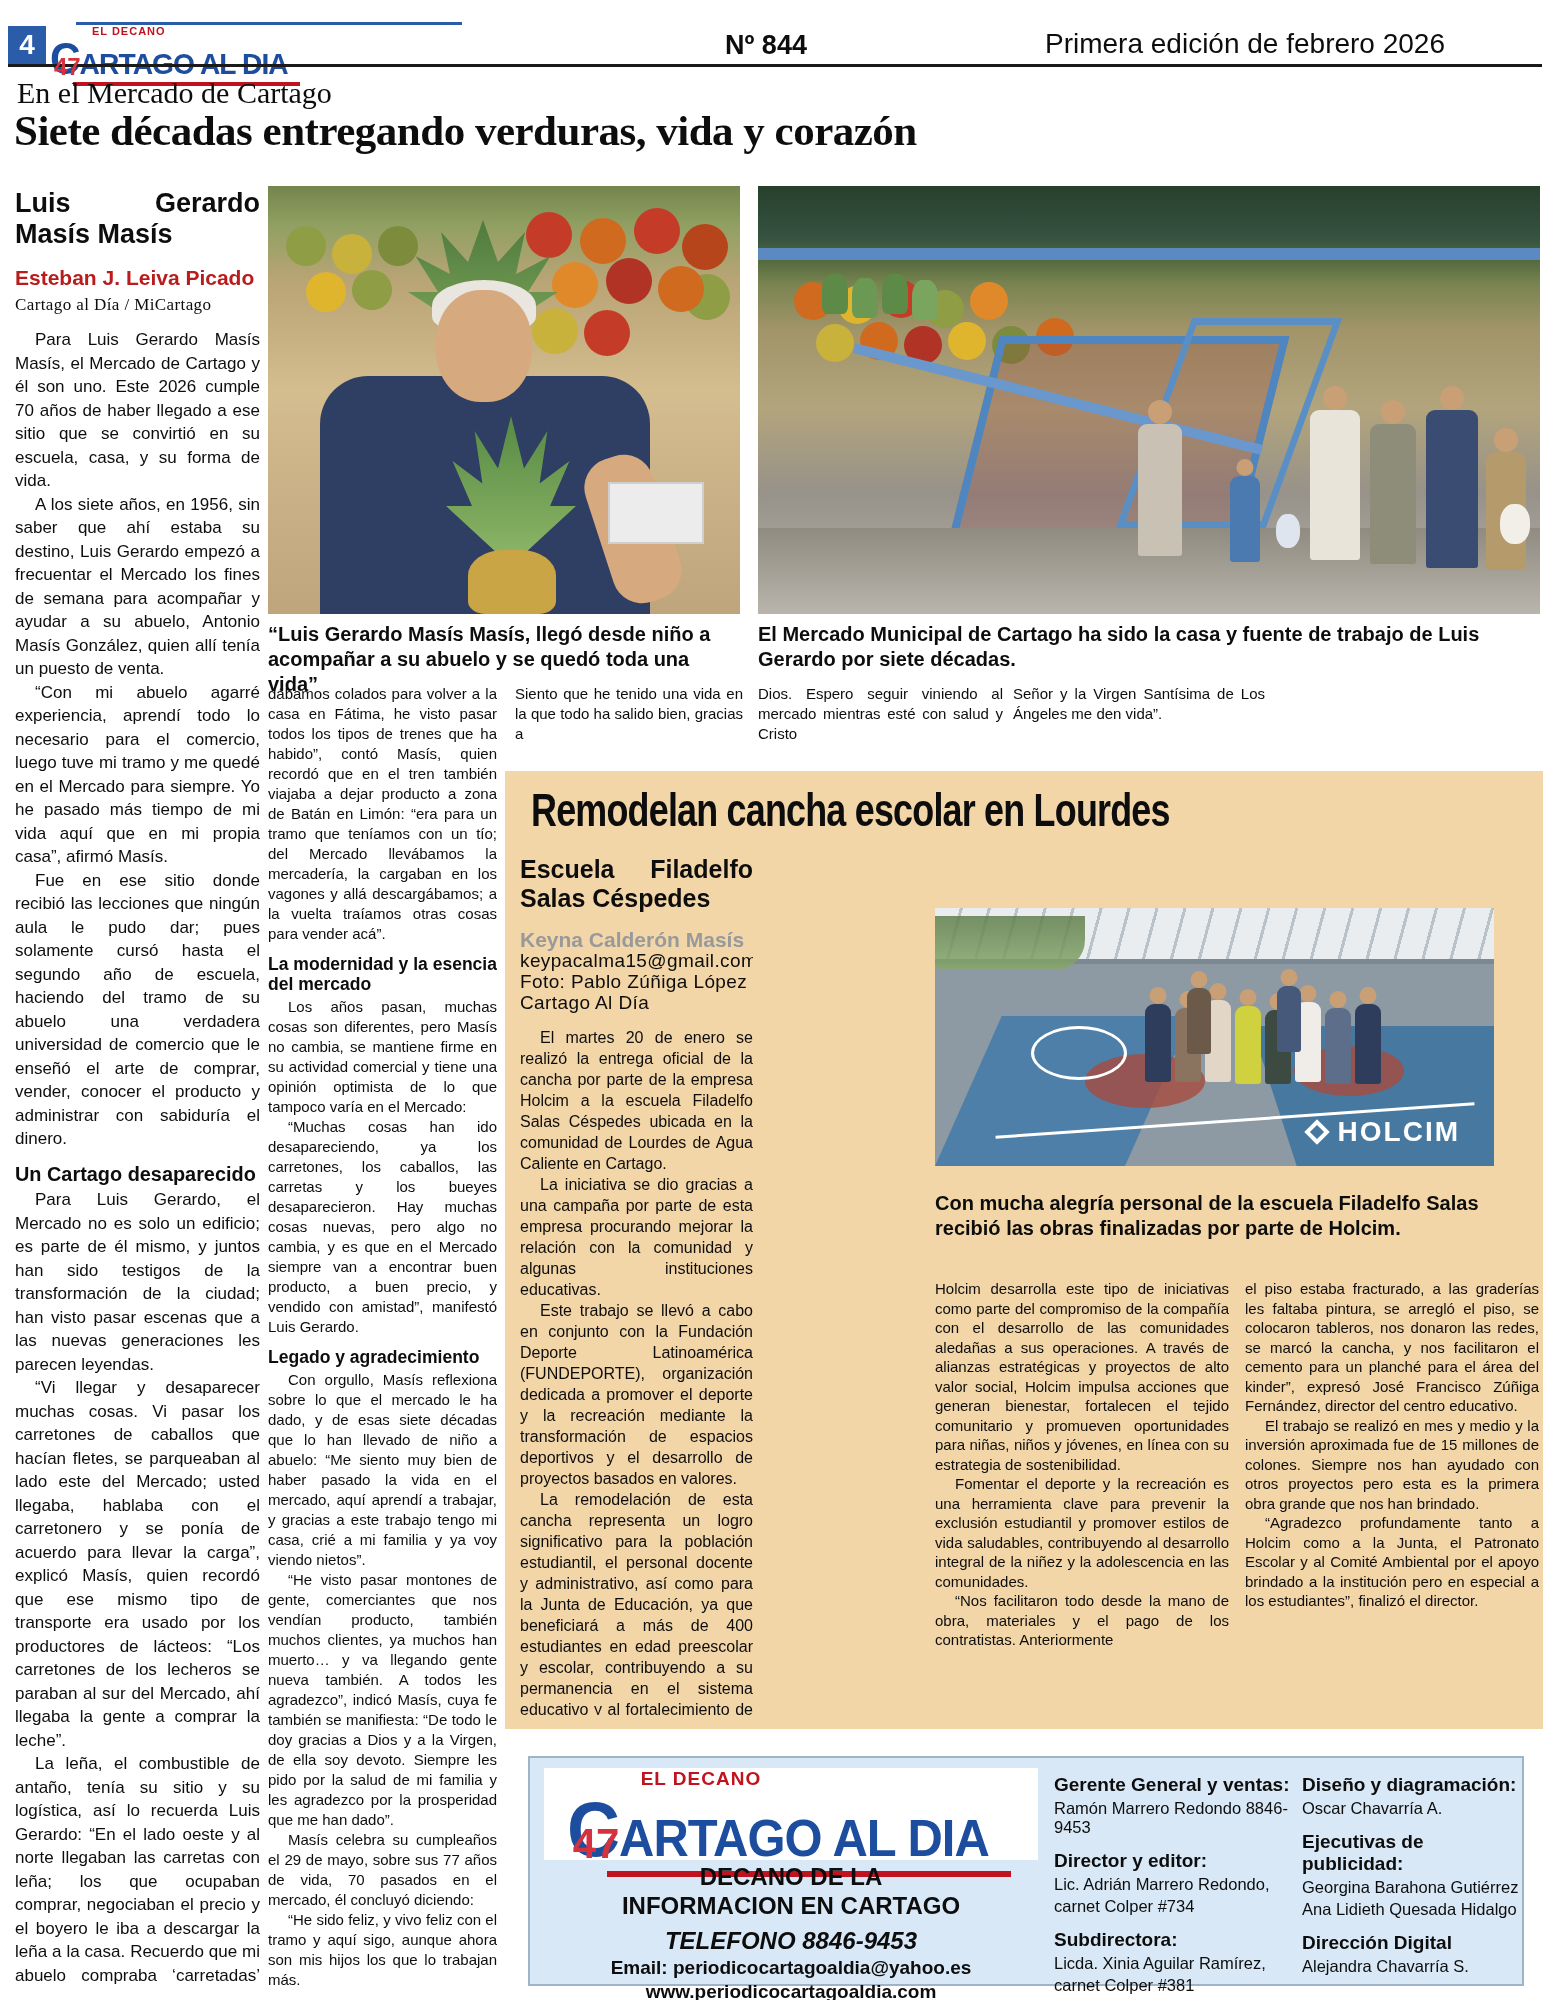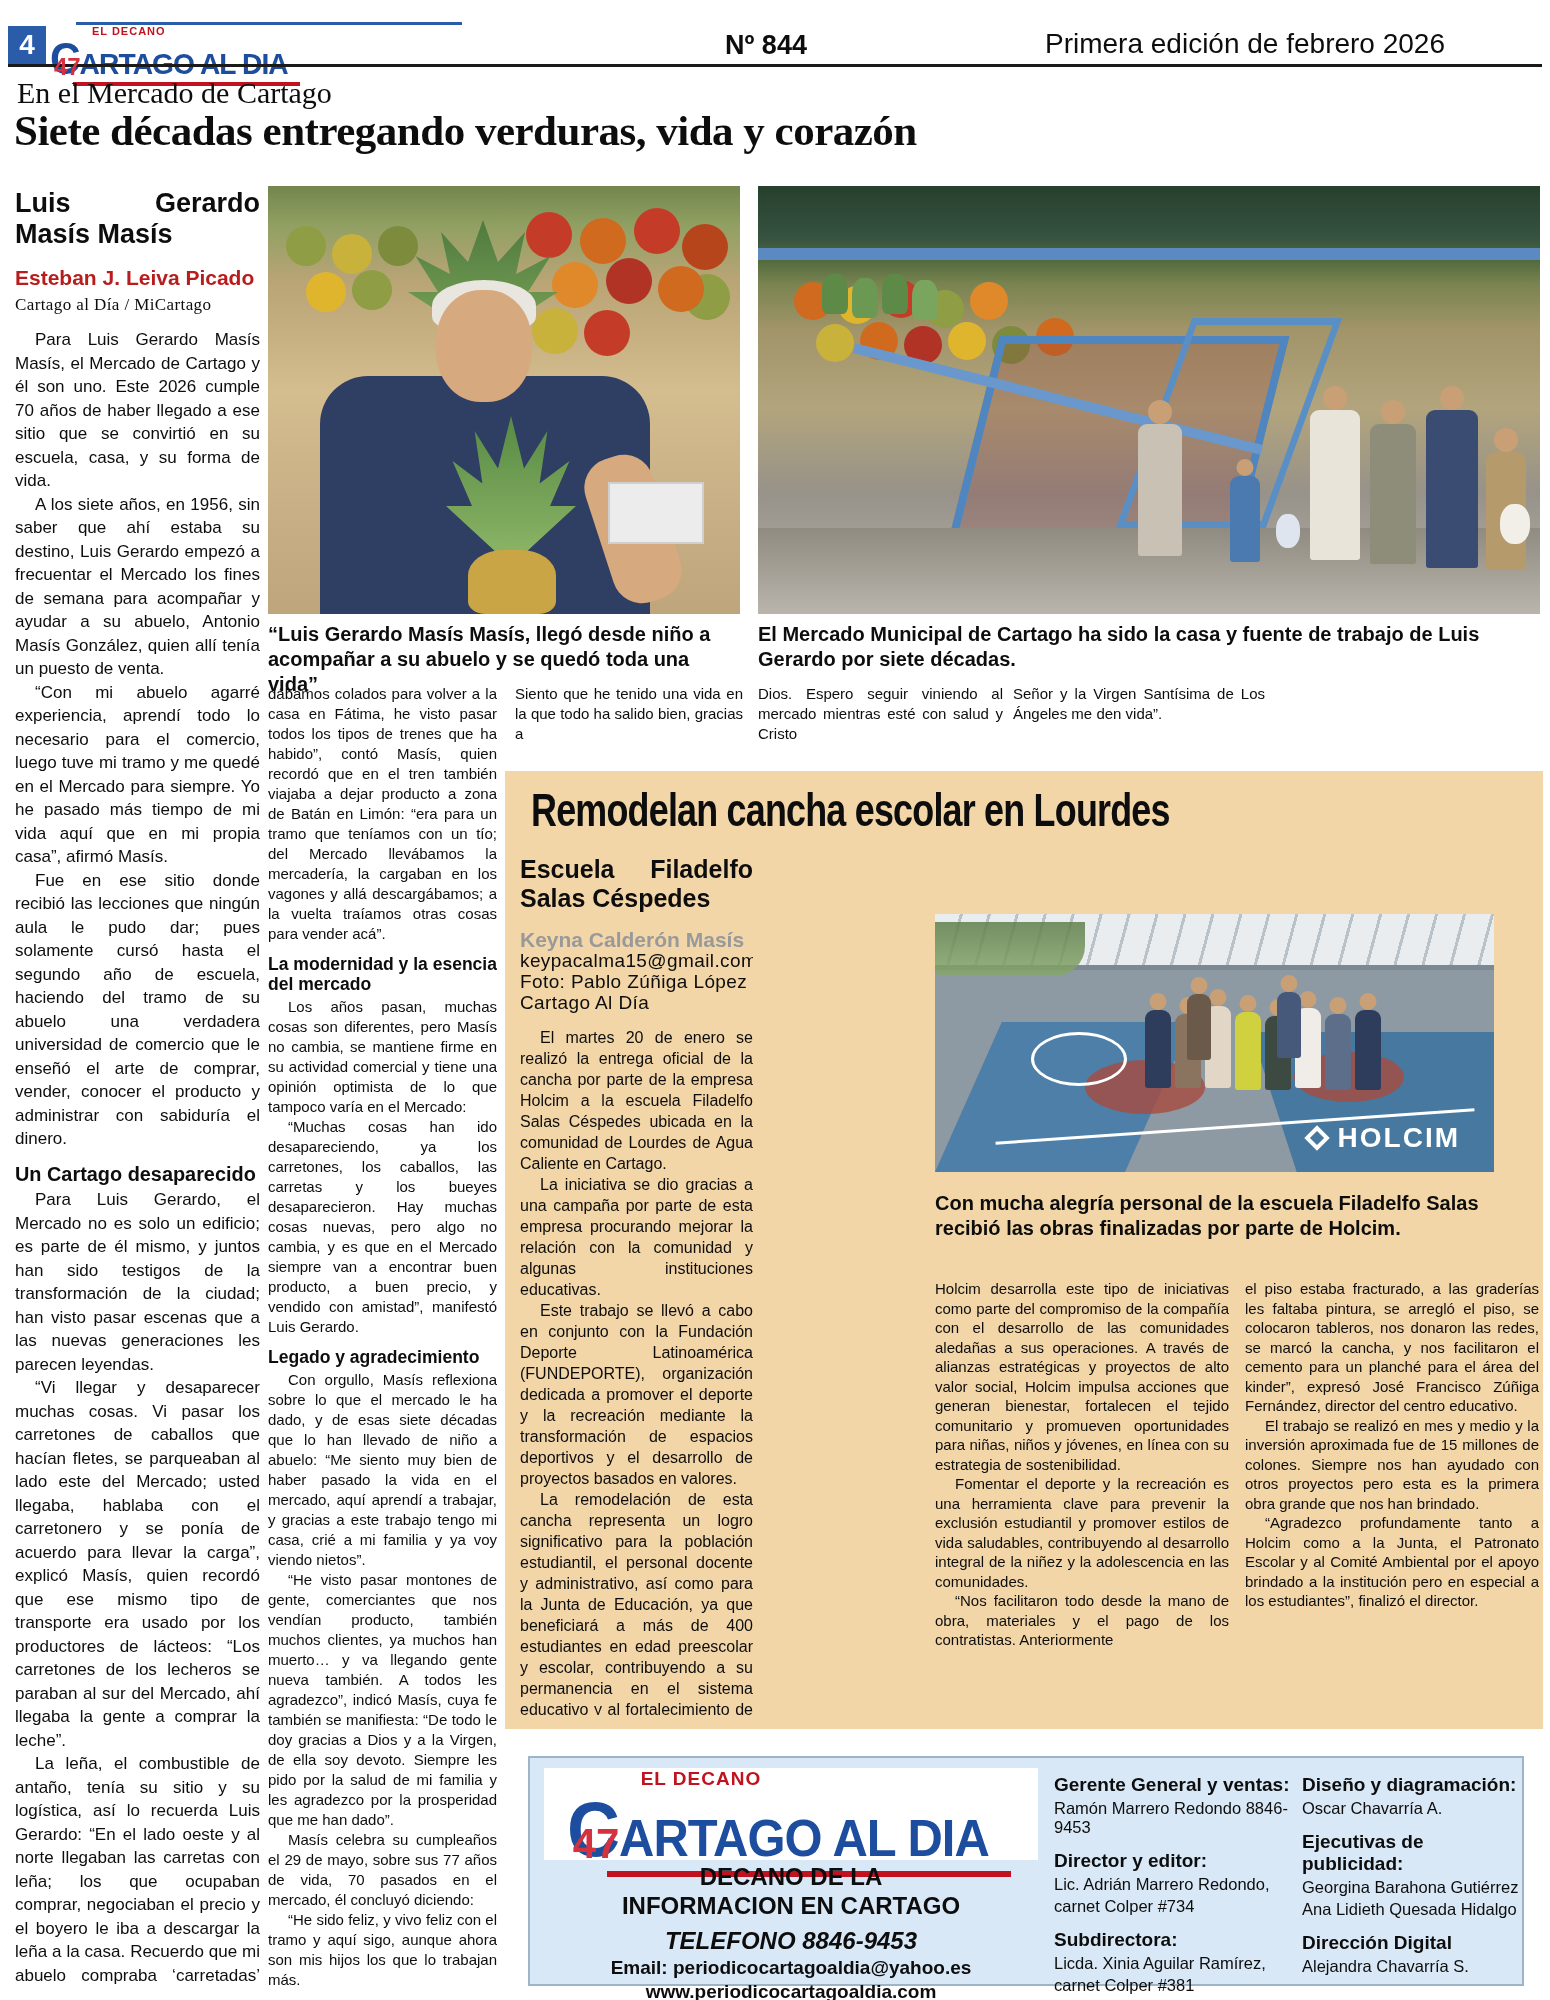--- a/index.html
+++ b/index.html
@@ -103,21 +103,21 @@
 
   
   .peachbox { left:505px; top:747px; width:1038px; height:958px; background:#f3d6a7;margin-top:24px; }
   .s2-headline { position:absolute; left:26px; top:12px; font-weight:bold; font-size:46px; letter-spacing:-1px;
                  transform:scaleX(.78); transform-origin:left top; white-space:nowrap; }
   .s2-col1 { position:absolute; left:15px; top:84px; width:233px; height:860px; font-size:16px; line-height:21px; }
   .s2-subject { font-weight:bold; font-size:25px; line-height:29px; }
   .s2-byline { color:#98999b; font-weight:bold; font-size:21px; margin-top:16px; }
   .s2-meta { font-family:Liberation Sans, sans-serif; font-size:19px; letter-spacing:.4px; line-height:21px; }
   .s2-meta-last { margin-bottom:14px; }
-  .photo3 { position:absolute; left:430px; top:143px; width:559px; height:258px; background:#8d99a3; }
+  .photo3 { position:absolute; left:430px; top:137px; width:559px; height:258px; background:#8d99a3; }
   .p3-roof { position:absolute; top:0; left:0; width:100%; height:56px;
     background:repeating-linear-gradient(105deg,#e9edf0 0 24px,#b9c2c9 24px 27px); border-bottom:5px solid #7c8894; }
   .p3-trees { position:absolute; top:8px; left:0; width:150px; height:54px; background:linear-gradient(#5f7f4c,#87a86b); border-radius:0 0 30px 8px; opacity:.85; }
   .p3-blue-left { position:absolute; left:0; bottom:0; width:190px; height:150px; background:#4d7fa8; transform:skewX(-24deg); transform-origin:left bottom; }
   .p3-blue-right { position:absolute; right:-30px; bottom:0; width:250px; height:140px; background:#47789f; transform:skewX(18deg); }
   .p3-red1 { position:absolute; left:150px; bottom:58px; width:120px; height:54px; background:#a84b3f; border-radius:50%; opacity:.8; }
   .p3-red2 { position:absolute; right:90px; bottom:70px; width:110px; height:50px; background:#a84b3f; border-radius:50%; opacity:.8; }
   .p3-line1 { position:absolute; left:60px; bottom:44px; width:480px; height:3px; background:#fff; transform:rotate(-4deg); }
   .p3-line2 { position:absolute; left:96px; bottom:86px; width:96px; height:54px; border:3px solid #fff; border-radius:50%; }
   .p3-holcim { position:absolute; right:34px; bottom:18px; color:#fff; font-weight:bold; font-size:28px; letter-spacing:2px; }

